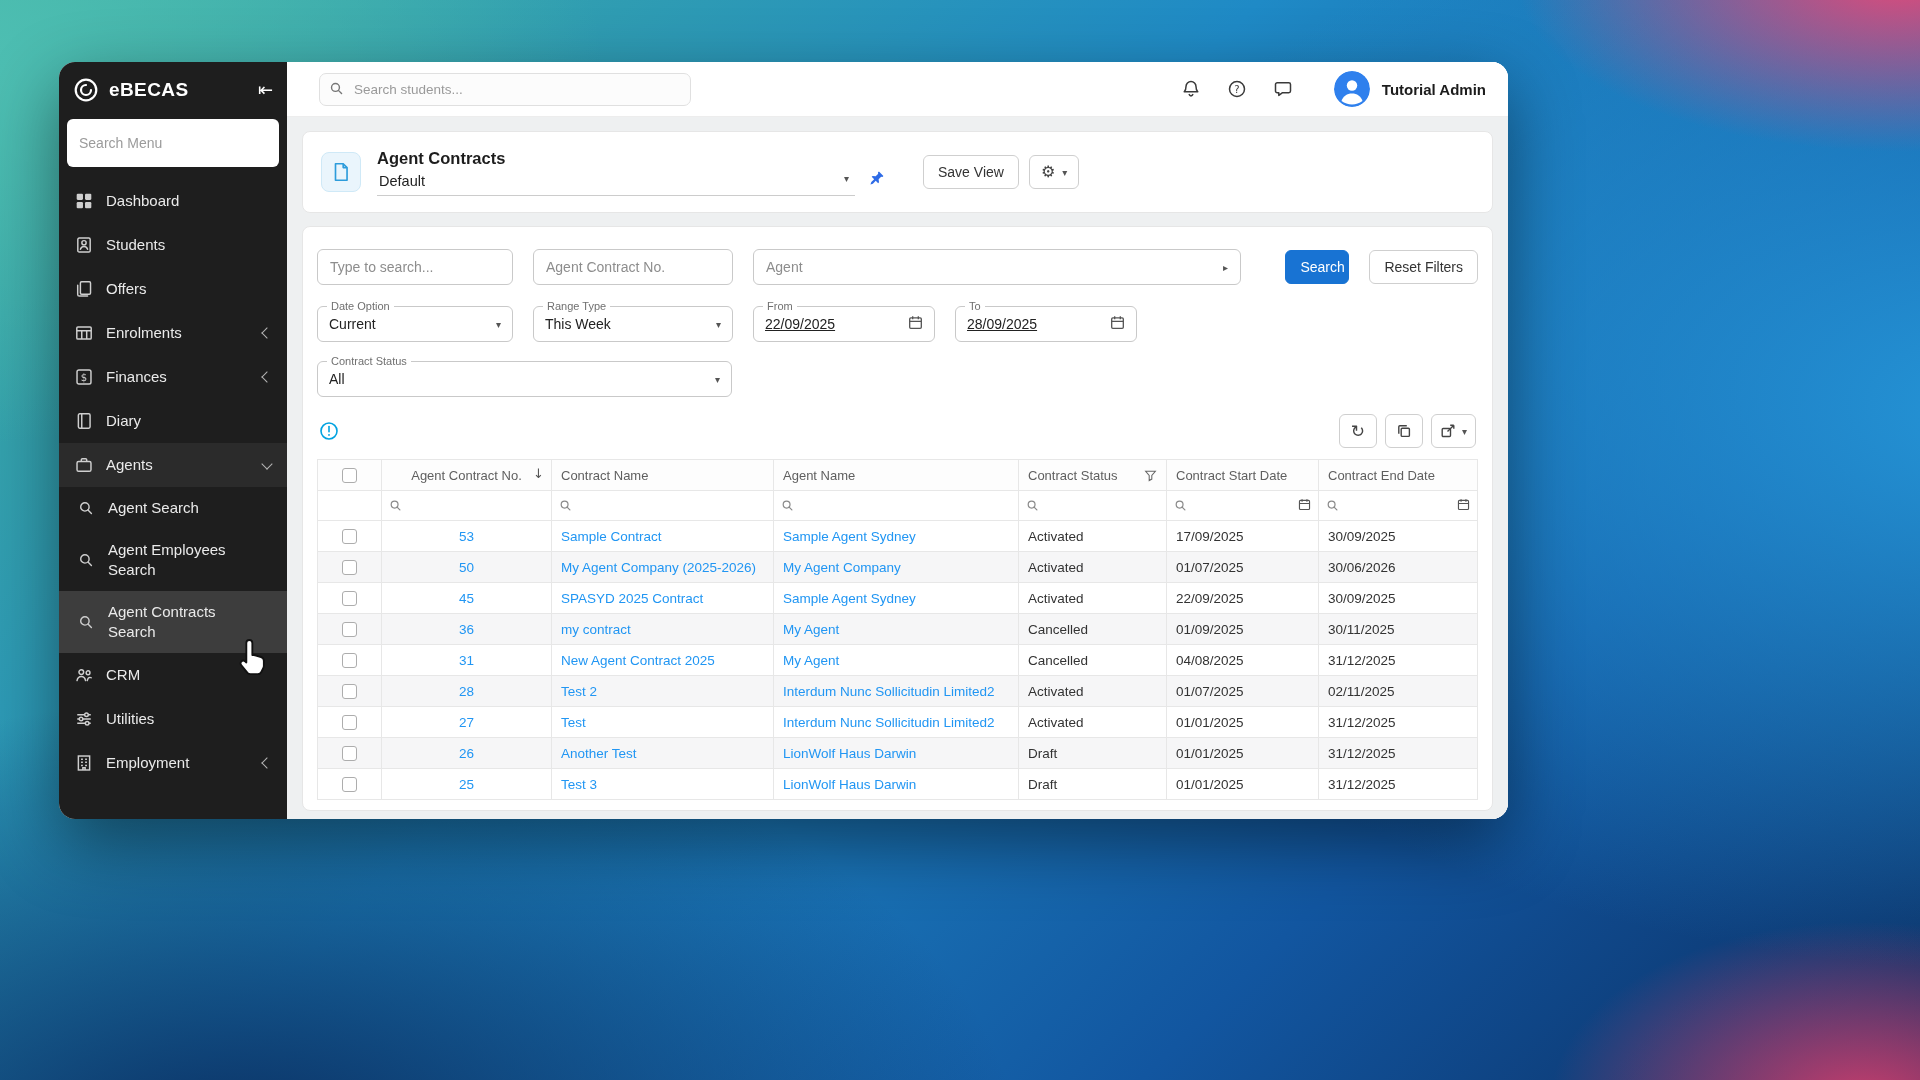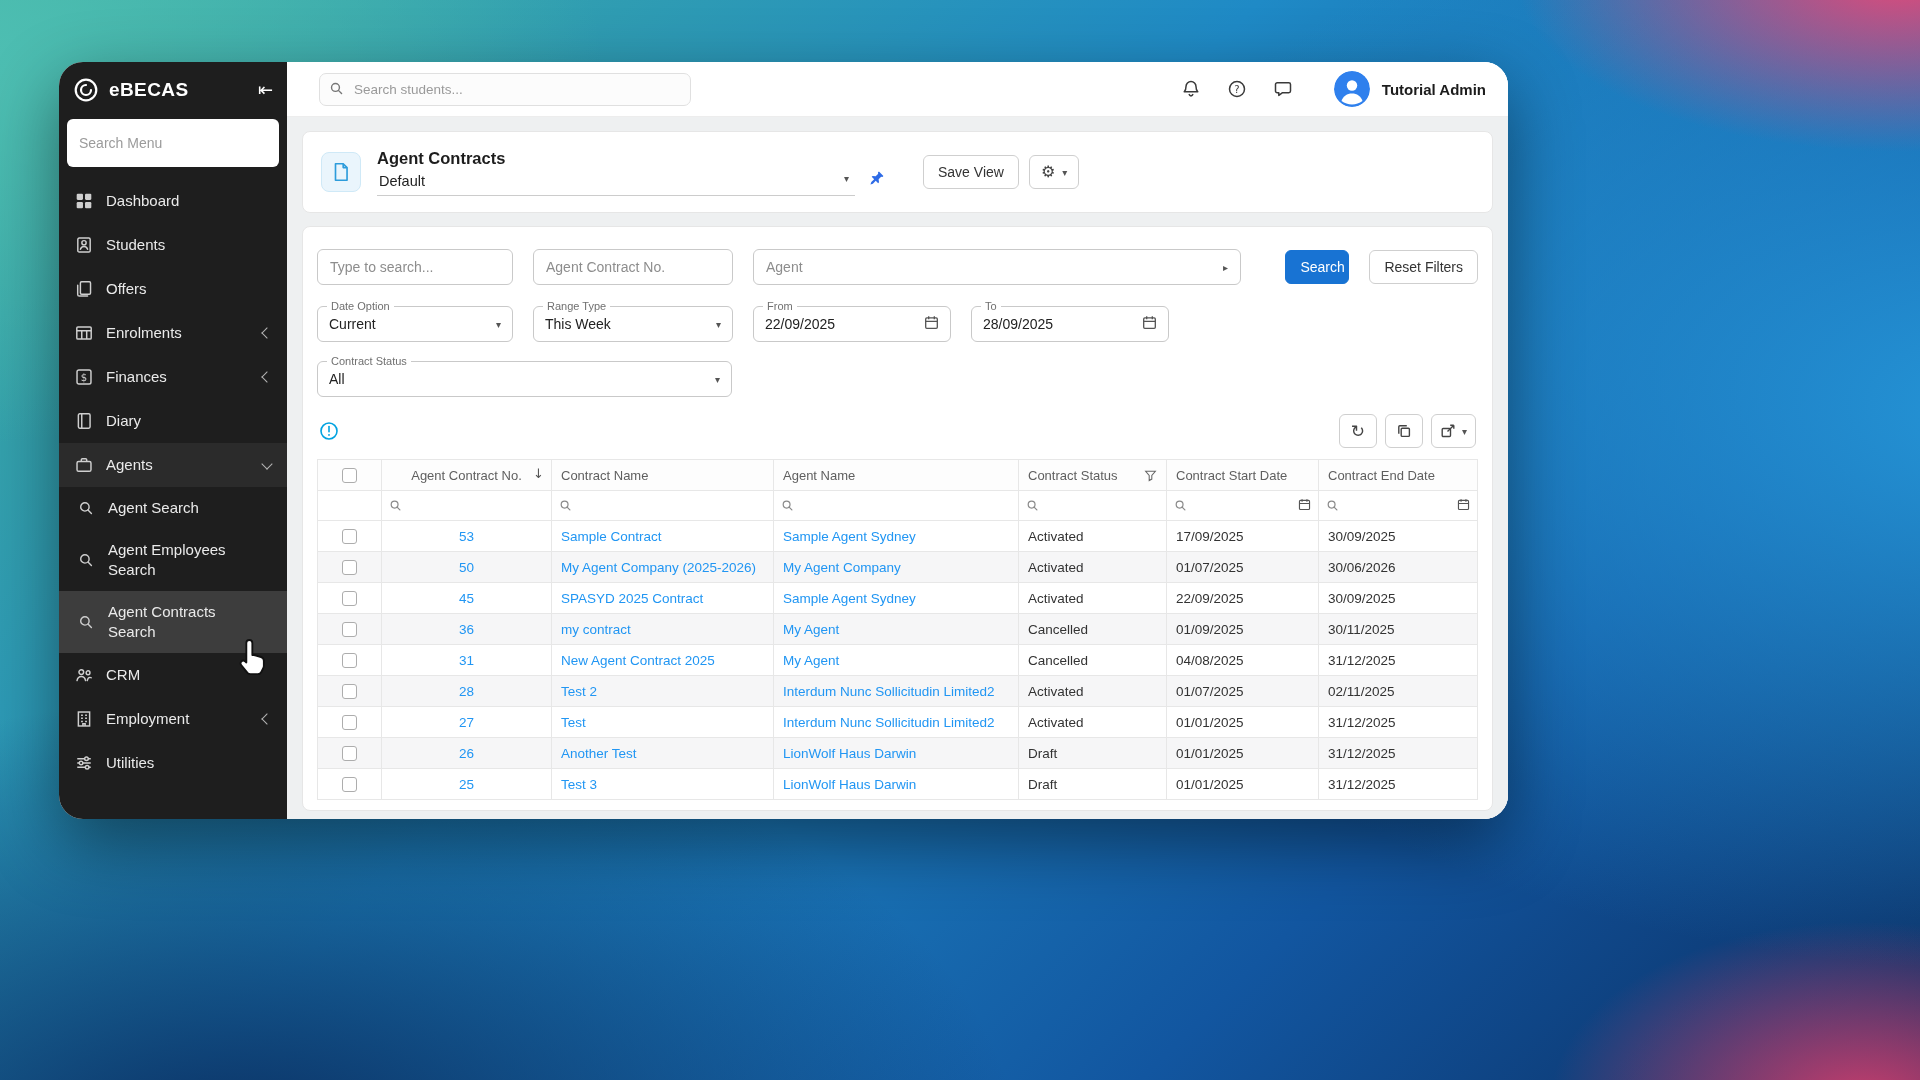--- a/index.html
+++ b/index.html
@@ -14,21 +14,21 @@
       radial-gradient(520px 300px at 97% 102%, rgba(232,64,110,.85), rgba(232,64,110,0) 60%),
       radial-gradient(1000px 560px at -4% 6%, #4fc0b4, rgba(79,192,180,0) 68%),
       radial-gradient(1400px 800px at 105% 38%, #2596d8, rgba(37,150,216,0) 70%),
       radial-gradient(1100px 650px at 12% 108%, #0a2c5e, rgba(10,44,94,0) 72%),
       linear-gradient(135deg, #3fae9f 0%, #1f8ac6 42%, #1256a0 74%, #0b2f63 100%);
   }
 
   
   .window {
     position:absolute; left:59px; top:62px; width:1449px; height:757px;
-    border-radius:24px; overflow:hidden; display:flex;
+    border-radius:16px; overflow:hidden; display:flex;
     box-shadow:0 24px 70px rgba(0,0,0,.45);
     background:#fff;
   }
 
   
   .sidebar { width:228px; min-width:228px; background:#1e1e1e; color:#e8e8e8; display:flex; flex-direction:column; }
   .sb-top { display:flex; align-items:center; gap:10px; padding:15px 14px 12px; }
   .brand { font-size:19px; font-weight:700; color:#fff; letter-spacing:.4px; }
   .collapse { margin-left:auto; color:#fff; font-size:18px; cursor:pointer; line-height:1; }
   .sb-search { padding:4px 8px 12px; }
@@ -89,21 +89,21 @@
   .agent-combo { position:relative; width:488px; height:36px; border:1px solid #c9c9c9; border-radius:6px; display:flex; align-items:center; padding:0 12px; font-size:14px; color:#8d8d8d; cursor:pointer; background:#fff; }
   .agent-combo .rcaret { margin-left:auto; font-size:10px; color:#555; }
   .spacer { flex:1; }
   .search-btn { background:#1873d3; border-color:#1873d3; color:#ffffff; width:64px; }
   .reset-btn { width:auto; }
   .row2 { margin-top:21px; }
   .row3 { margin-top:19px; }
   .f-field { position:relative; height:36px; border:1px solid #c9c9c9; border-radius:6px; display:flex; align-items:center; padding:0 11px; font-size:14px; color:#222; background:#fff; cursor:pointer; }
   .f-label { position:absolute; top:-7px; left:9px; font-size:11px; color:#707070; background:#fff; padding:0 4px; line-height:1.1; }
   .f-field .caret, .f-field .cal { margin-left:auto; }
-  .fw1 { width:196px; } .fw2 { width:200px; } .fw3 { width:198px; } .fw4 { width:415px; }
+  .fw1 { width:196px; } .fw2 { width:200px; } .fw3 { width:182px;text-decoration:underline; } .fw4 { width:415px; }
 
   .toolbar { display:flex; align-items:center; margin:17px 2px 11px; }
   .tb-btns { margin-left:auto; display:flex; gap:8px; }
   .icon-btn { height:34px; min-width:38px; border:1px solid #cfcfcf; border-radius:6px; background:#fff; display:flex; align-items:center; justify-content:center; color:#444; cursor:pointer; gap:6px; padding:0 8px; }
   .refresh-glyph { font-size:17px; line-height:1; color:#444; }
 
   
   .tbl-wrap { flex:1; min-height:0; overflow:hidden; }
   table { width:100%; border-collapse:collapse; table-layout:fixed; font-size:13.5px; color:#333; }
   th, td { border:1px solid #e7e7e7; }
@@ -261,38 +261,38 @@
                 <circle cx="11.6" cy="6" r="1.7"></circle>
                 <path d="M10.9 13c.3-1.8 1.2-2.9 2.4-2.9.4 0 .8.1 1.1.4"></path>
               </svg>
           </span>
           <span class="si-label">CRM</span>
         </div>
 
         <div class="sb-item">
           <span class="si-wrap">
             <svg width="18" height="18" viewBox="0 0 16 16" fill="none" stroke="currentColor" stroke-width="1.3">
-                <rect x="3" y="1.8" width="10" height="12.4"></rect>
-                <path d="M5.4 4.6h1.6M9 4.6h1.6M5.4 7.4h1.6M9 7.4h1.6M5.4 10.2h1.6M9 10.2h1.6M7 14.2v-2h2v2"></path>
-              </svg>
-          </span>
-          <span class="si-label">Employment</span>
-          <span class="chev left"></span>
-        </div>
-
-        <div class="sb-item">
-          <span class="si-wrap">
-            <svg width="18" height="18" viewBox="0 0 16 16" fill="none" stroke="currentColor" stroke-width="1.3">
                 <path d="M2 4.2h12M2 8h12M2 11.8h12"></path>
                 <circle cx="10.2" cy="4.2" r="1.6" fill="#1e1e1e"></circle>
                 <circle cx="5.4" cy="8" r="1.6" fill="#1e1e1e"></circle>
                 <circle cx="10.8" cy="11.8" r="1.6" fill="#1e1e1e"></circle>
               </svg>
           </span>
           <span class="si-label">Utilities</span>
+        </div>
+
+        <div class="sb-item">
+          <span class="si-wrap">
+            <svg width="18" height="18" viewBox="0 0 16 16" fill="none" stroke="currentColor" stroke-width="1.3">
+                <rect x="3" y="1.8" width="10" height="12.4"></rect>
+                <path d="M5.4 4.6h1.6M9 4.6h1.6M5.4 7.4h1.6M9 7.4h1.6M5.4 10.2h1.6M9 10.2h1.6M7 14.2v-2h2v2"></path>
+              </svg>
+          </span>
+          <span class="si-label">Employment</span>
+          <span class="chev left"></span>
         </div>
 
       </nav>
     </aside>
 
     <div class="main">
 
       <header class="topbar">
         <div class="tb-search">
           <span class="mag-abs">

